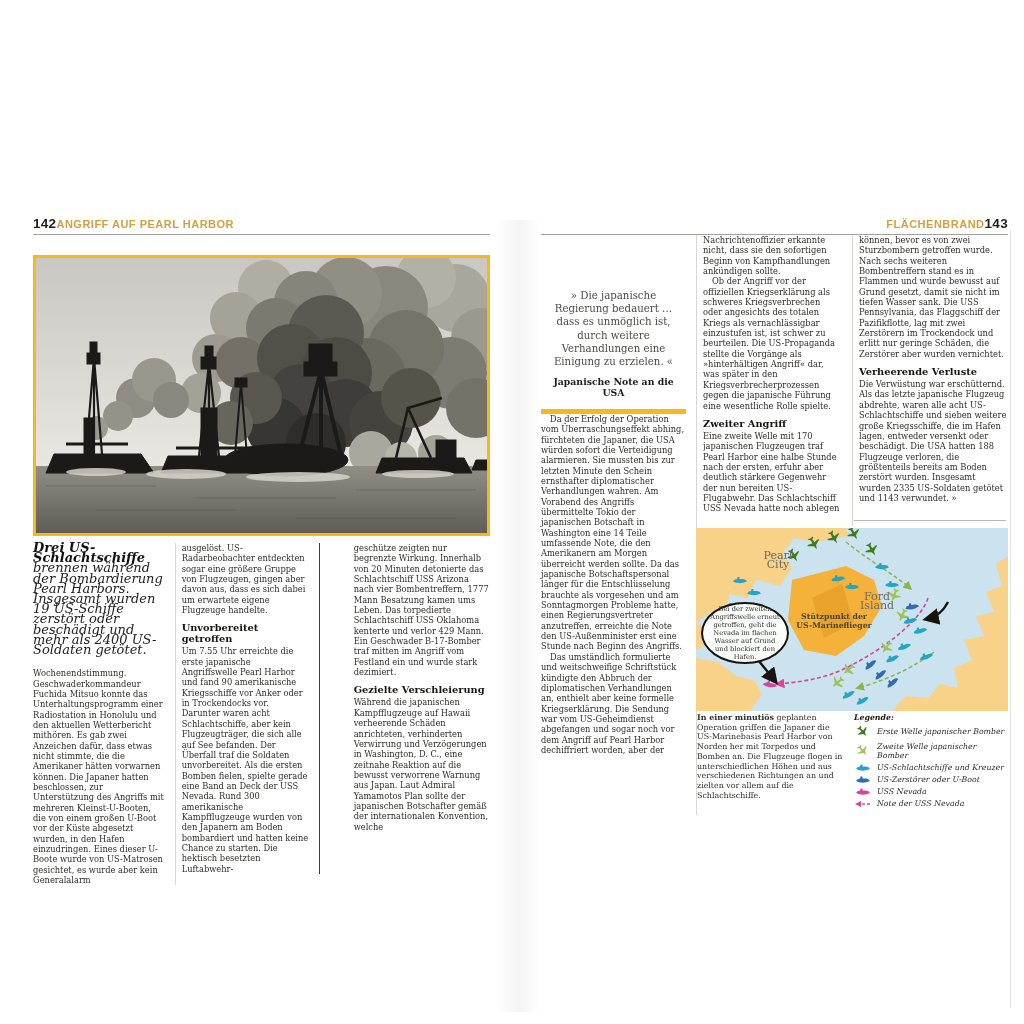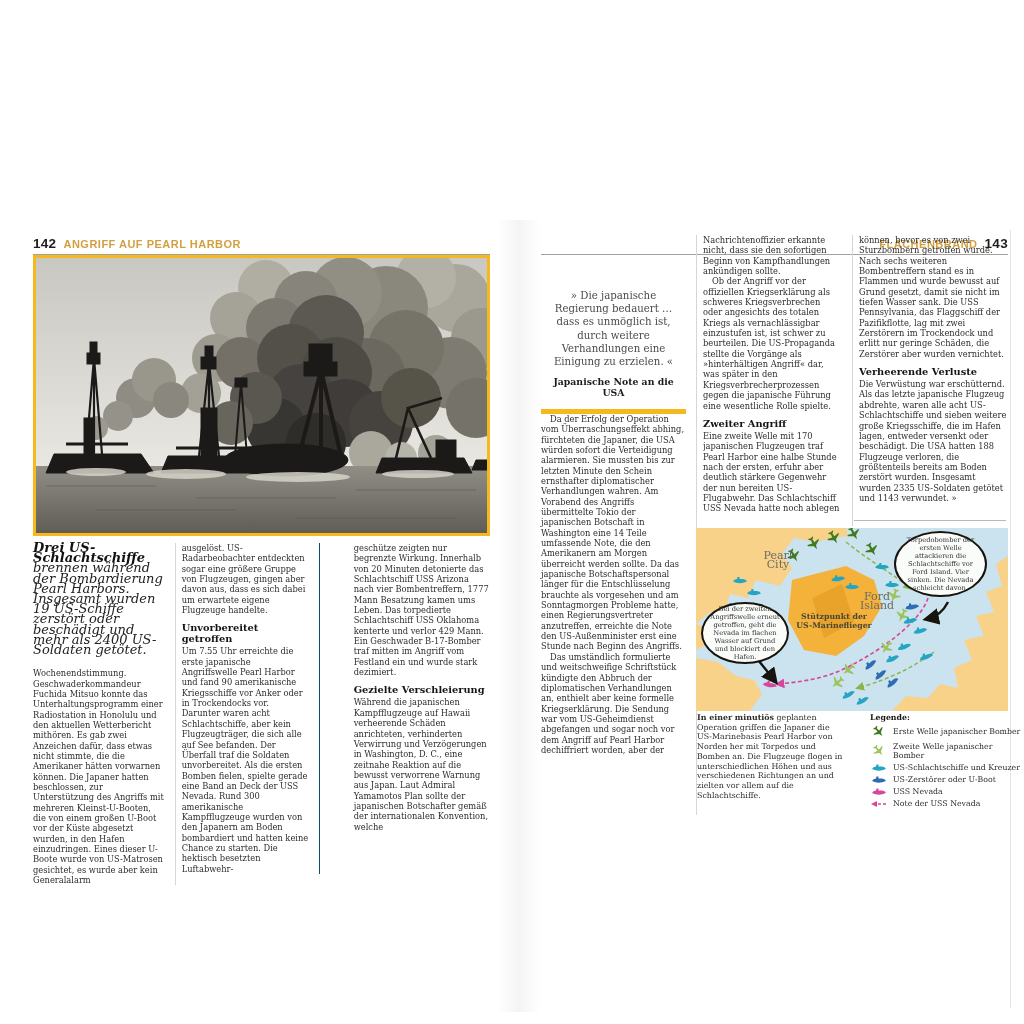--- a/index.html
+++ b/index.html
@@ -6,21 +6,21 @@
   .sheet{position:relative;width:1024px;height:1024px;background:#fff;overflow:hidden;
          font-family:"DejaVu Serif","Liberation Serif",serif;color:#2e2d2b;}
   .gutter{position:absolute;left:497px;top:220px;width:44px;height:792px;
           background:linear-gradient(90deg,rgba(0,0,0,0) 0%,rgba(0,0,0,0.045) 50%,rgba(0,0,0,0) 100%);}
   .page-edge{position:absolute;left:1010px;top:230px;width:1px;height:778px;background:#e3e3e0;}
 
   .page{position:absolute;top:216px;}
   .page-left{left:33px;width:457px;height:600px;}
   .page-right{left:541px;width:467px;height:600px;}
 
-  .h-row{display:flex;gap:7px;align-items:baseline;font-family:"Liberation Sans",sans-serif;font-weight:bold;margin-top:20px;}
+  .h-row{display:flex;align-items:baseline;font-family:"Liberation Sans",sans-serif;font-weight:bold;}
   .h-row.right{justify-content:flex-end;}
   .pagenum{font-size:13.5px;color:#1f1e1c;letter-spacing:.3px;}
   .runtitle{font-size:11px;color:#d2a041;letter-spacing:.5px;}
   .hrule{border:0;border-top:1.4px solid #a2a19d;margin:3px 0 0 0;}
 
   .photo{position:absolute;left:0;top:39px;width:451px;height:275px;border:3px solid #f6b81d;background:#d9d8d2;}
   .photo svg{display:block;}
 
   .cols{position:absolute;display:flex;align-items:flex-start;}
   .lp-cols{top:327px;left:0;width:457px;}
@@ -50,21 +50,21 @@
 
   .map{position:absolute;left:155px;top:312px;width:312px;height:183px;}
   .map svg{position:absolute;left:0;top:0;}
   .map-label{position:absolute;font-size:11px;line-height:8.8px;color:#6b6a66;text-align:center;}
   .map-label.dark{color:#474639;font-weight:bold;font-size:7.8px;}
   .callout{position:absolute;border:2.5px solid #17130d;border-radius:50%;background:rgba(253,253,251,.94);
            display:flex;align-items:center;justify-content:center;text-align:center;
            font-size:6.7px;line-height:8.1px;color:#333;padding:4px 7px;box-sizing:border-box;}
 
   .map-caption{position:absolute;left:156px;top:497px;width:147px;font-size:7.9px;line-height:9.7px;color:#2e2d2b;}
-  .legend{position:absolute;left:329px;top:497px;width:154px;font-size:7.8px;line-height:9.5px;color:#2e2d2b;}
+  .legend{position:absolute;left:313px;top:497px;width:154px;font-size:7.8px;line-height:9.5px;color:#2e2d2b;font-style:italic;}
   .legend-title{font-weight:bold;color:#161513;margin-bottom:2px;}
   .legend-item{display:flex;align-items:center;gap:5px;margin:2.5px 0;}
   .legend-item .ic{width:18px;flex:0 0 18px;display:flex;justify-content:center;}
   .end-rule{position:absolute;left:313px;top:304px;width:152px;border-top:1px solid #b9b8b4;}
 </style>
 </head>
 <body>
 
 <div class="sheet">
   <div class="gutter"></div>
@@ -298,21 +298,20 @@
         </g>
 
         <use href="#ship" transform="translate(74,156) rotate(8)" fill="#d6479b"></use>
 
         <path d="M252,74 Q245,88 231,91" fill="none" stroke="#17130d" stroke-width="2.4" marker-end="url(#arrB)"></path>
         <path d="M62,132 Q72,144 79,153" fill="none" stroke="#17130d" stroke-width="2.4" marker-end="url(#arrB)"></path>
       </svg>
       <div class="map-label" style="left:58px;top:24px;width:48px;">Pearl City</div>
       <div class="map-label" style="left:160px;top:65px;width:42px;">Ford Island</div>
       <div class="map-label dark" style="left:98px;top:85px;width:80px;">Stützpunkt der US-Marineflieger</div>
-      <div class="callout" style="left:198px;top:3px;width:93px;height:66px;">Torpedobomber der ersten Welle attackieren die Schlachtschiffe vor Ford Island. Vier sinken. Die Nevada schleicht davon.</div>
       <div class="callout" style="left:5px;top:74px;width:88px;height:62px;">Bei der zweiten Angriffswelle erneut getroffen, geht die Nevada im flachen Wasser auf Grund und blockiert den Hafen.</div>
     </div>
 
     <div class="map-caption">
       <b>In einer minutiös</b><span> geplanten Operation griffen die Japaner die US-Marinebasis Pearl Harbor von Norden her mit Torpedos und Bomben an. Die Flugzeuge flogen in unterschiedlichen Höhen und aus verschiedenen Richtungen an und zielten vor allem auf die Schlachtschiffe.</span>
     </div>
 
     <div class="legend">
       <div class="legend-title">Legende:</div>
       <div class="legend-item">

